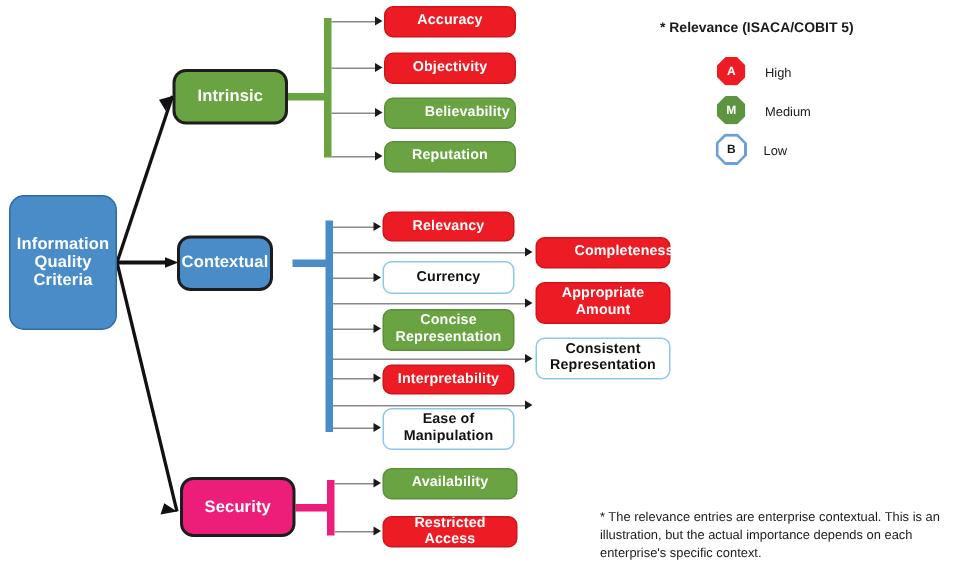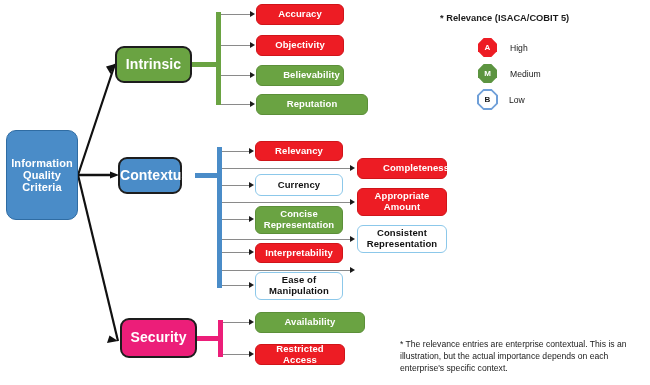--- a/index.html
+++ b/index.html
@@ -26,21 +26,21 @@
   .n-root{
     background:#4A8CC8;
     color:#ffffff;
     border:1px solid #2f6ca3;
     border-radius:10px;
     font-size:11px;
     box-shadow:0 0 0 0 rgba(0,0,0,0);
   }
   
   .n-cat{
-    font-size:14px;
+    font-size:11px;
     color:#ffffff;
     border:2px solid #1d1d1d;
     border-radius:9px;
   }
   .n-cat.green{background:#6AA342;}
   .n-cat.blue{background:#4A8CC8;}
   .n-cat.pink{background:#EC1E79;}
 
   
   .n-leaf{font-size:9.5px;border-radius:6px;}
@@ -134,21 +134,21 @@
 
   <div class="node n-leaf red" style="left:256px;top:4px;width:88px;height:21px;">
     <span>Accuracy</span>
   </div>
   <div class="node n-leaf red" style="left:256px;top:35px;width:88px;height:21px;">
     <span>Objectivity</span>
   </div>
   <div class="node n-leaf green" style="left:256px;top:65px;width:88px;height:21px;padding-left:23px;">
     <span>Believability</span>
   </div>
-  <div class="node n-leaf green" style="left:256px;top:94px;width:112px;height:21px;">
+  <div class="node n-leaf green" style="left:256px;top:94px;width:88px;height:21px;">
     <span>Reputation</span>
   </div>
 
   <div class="node n-cat blue" style="left:118px;top:157px;width:64px;height:37px;">
     <span>Contextual</span>
   </div>
   <div class="stem" style="left:195px;top:173px;width:25px;height:5px;background:#4A8CC8;"></div>
   <div class="bar" style="left:217px;top:147px;width:5px;height:141px;background:#4A8CC8;"></div>
 
   <div class="hline" style="left:222px;top:151px;width:30px;"></div>
@@ -205,21 +205,21 @@
     <span>Security</span>
   </div>
   <div class="stem" style="left:197px;top:336px;width:24px;height:5px;background:#EC1E79;"></div>
   <div class="bar" style="left:218px;top:320px;width:5px;height:37px;background:#EC1E79;"></div>
 
   <div class="hline" style="left:223px;top:322px;width:28px;"></div>
   <div class="arrow" style="left:249px;top:319px;"></div>
   <div class="hline" style="left:223px;top:354px;width:28px;"></div>
   <div class="arrow" style="left:249px;top:351px;"></div>
 
-  <div class="node n-leaf green" style="left:255px;top:312px;width:110px;height:21px;">
+  <div class="node n-leaf green" style="left:255px;top:312px;width:90px;height:21px;">
     <span>Availability</span>
   </div>
   <div class="node n-leaf red" style="left:255px;top:344px;width:90px;height:21px;">
     <span>Restricted Access</span>
   </div>
 
   <div class="legend-title" style="left:440px;top:13px;">* Relevance (ISACA/COBIT 5)</div>
 
   <div class="legend-row" style="left:478px;top:38px;">
     <div class="badge a">

